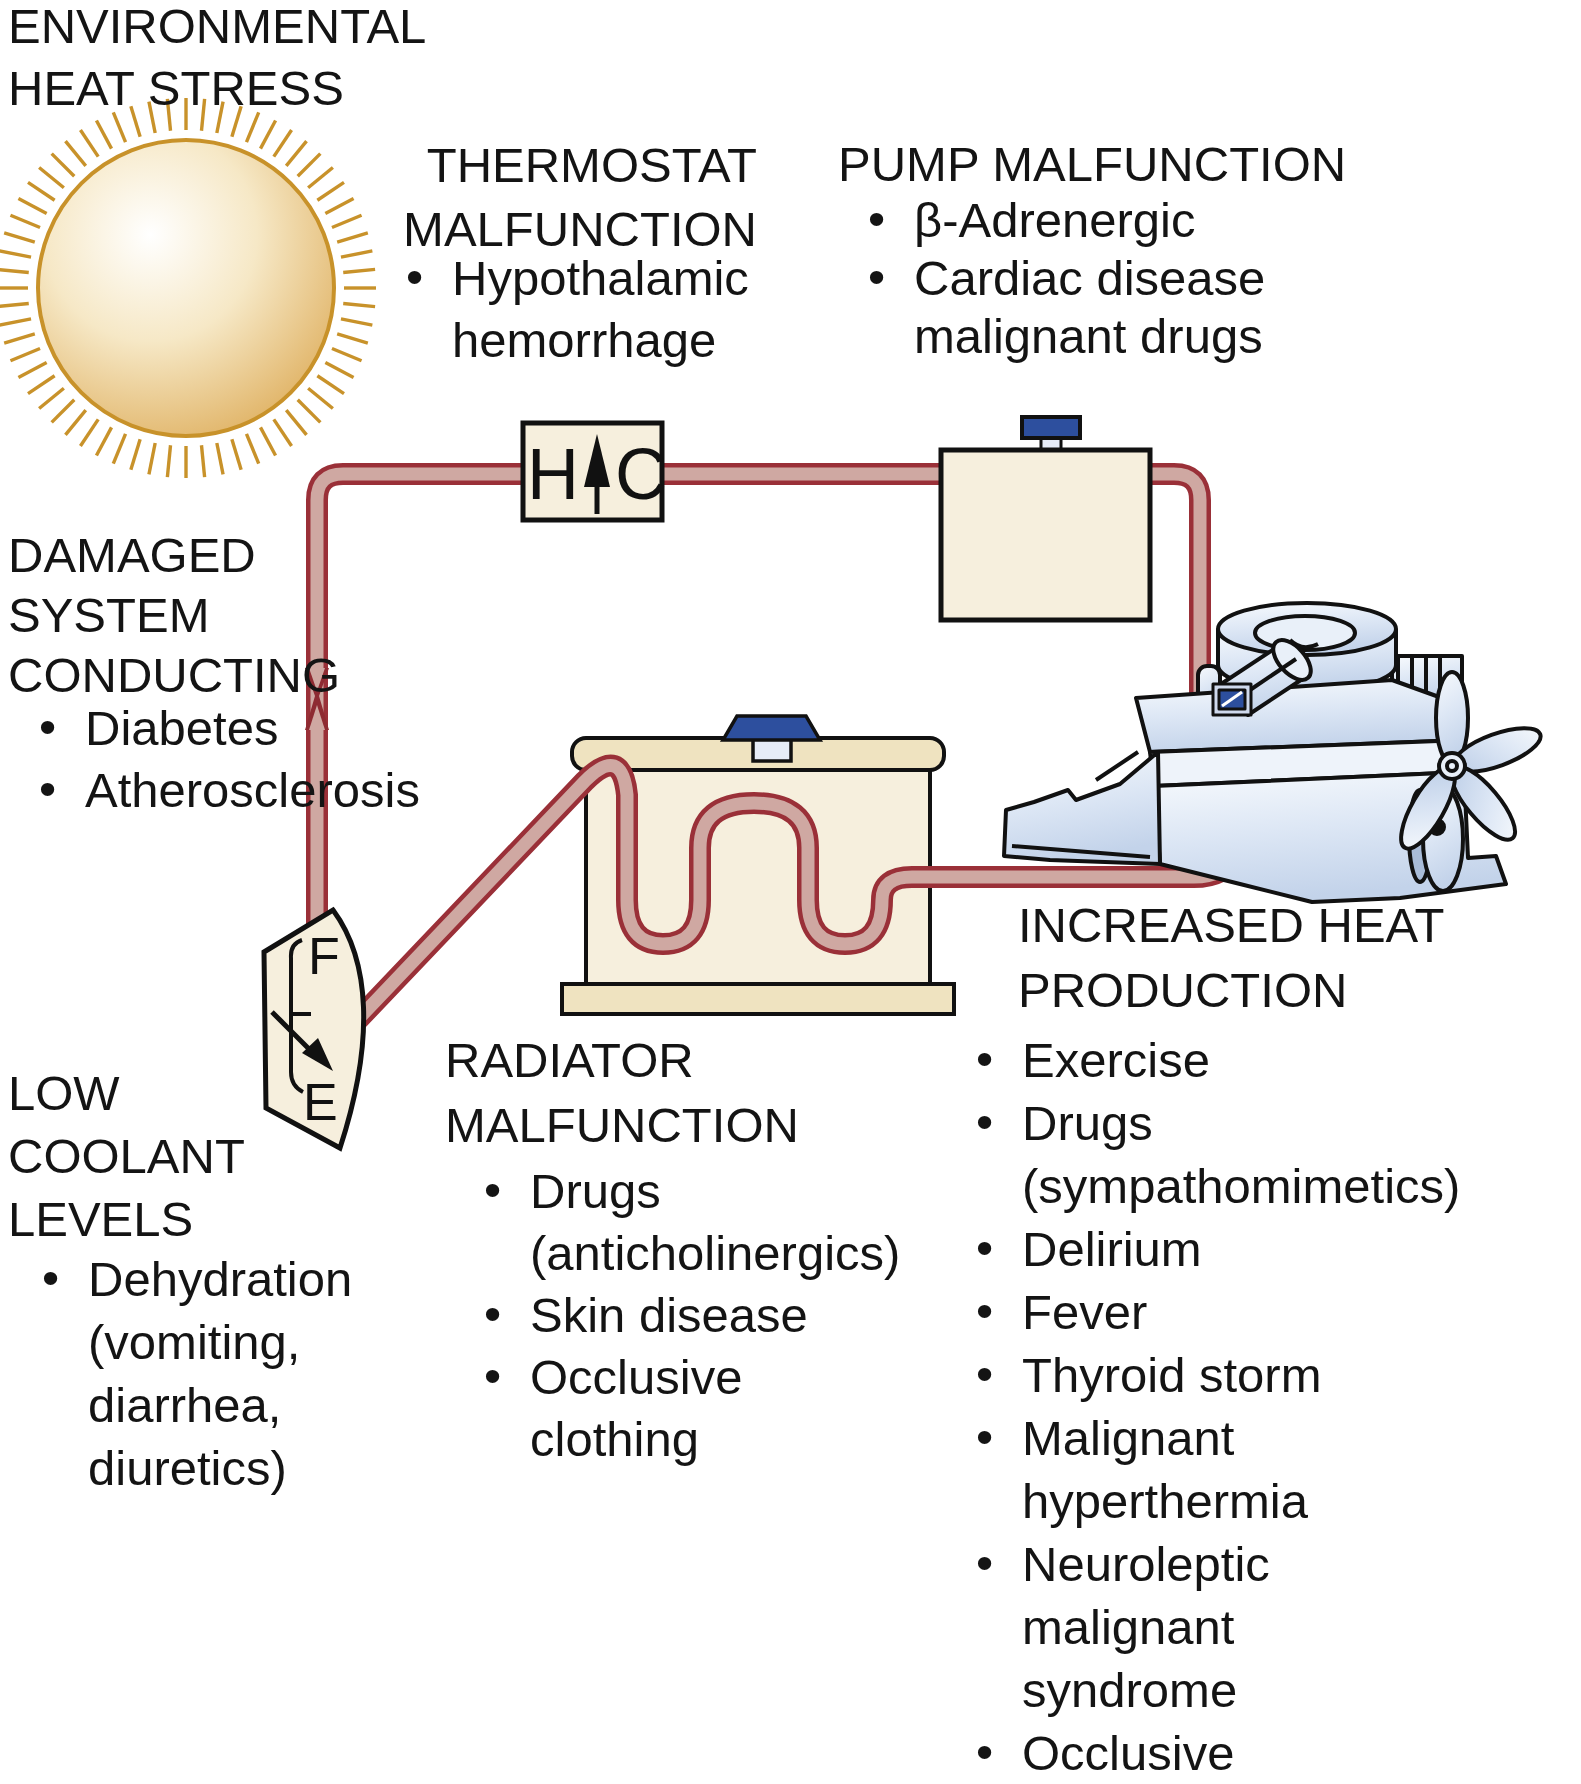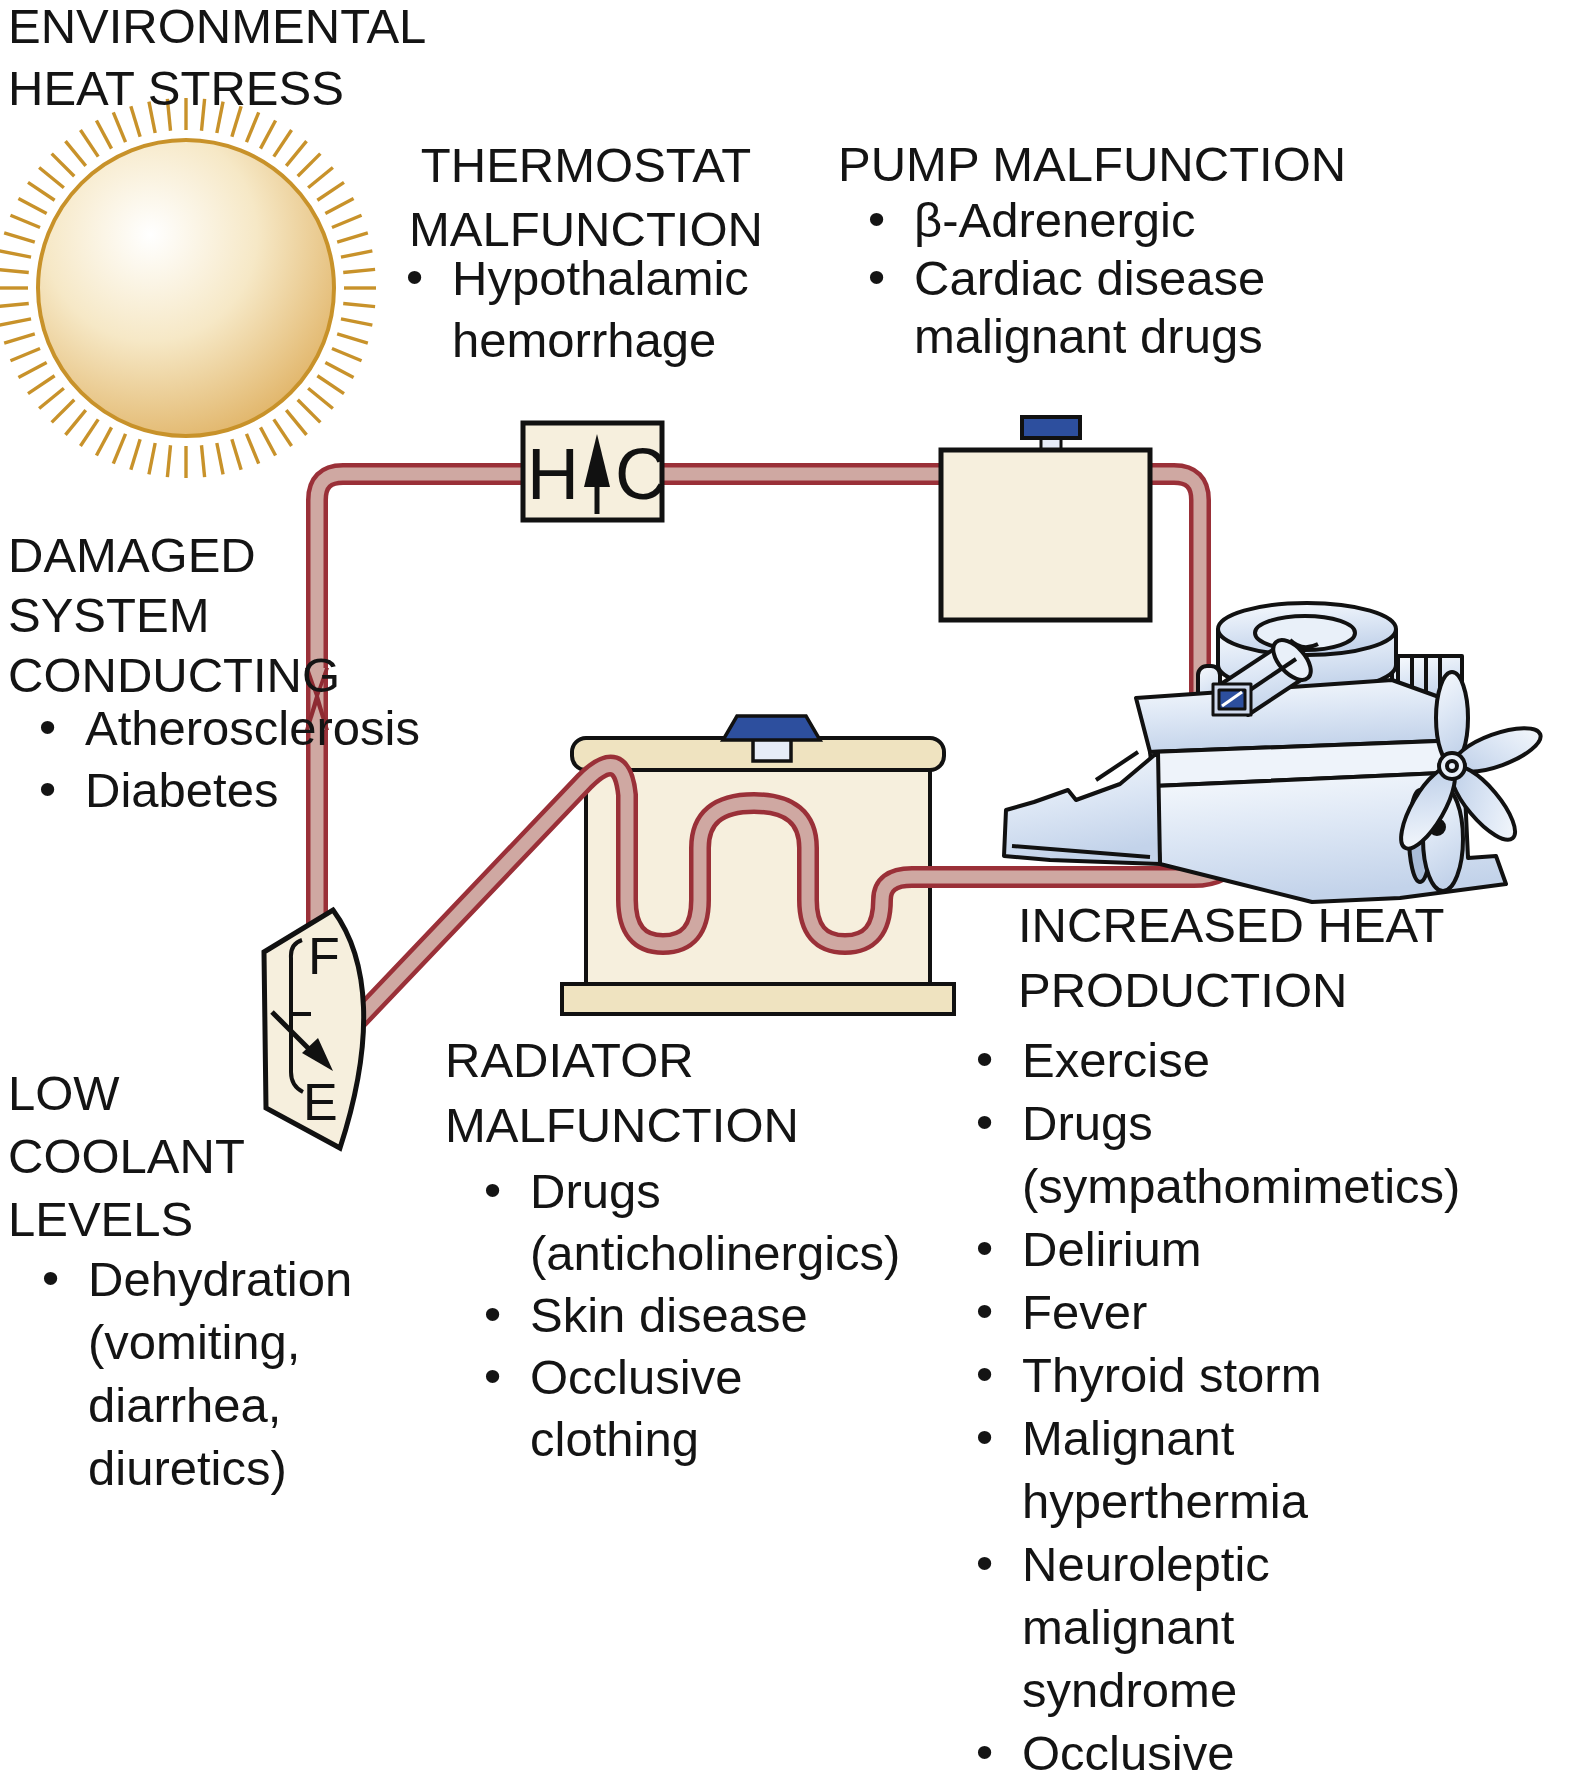--- a/index.html
+++ b/index.html
@@ -203,21 +203,21 @@
       <circle cx="1452" cy="766" r="5" fill="none"></circle>
     </g>
   </g>
 </svg>
 
 <div class="tb" style="left:8px;top:-5px;">
   <div>ENVIRONMENTAL</div>
   <div>HEAT STRESS</div>
 </div>
 
-<div class="tb" style="left:394px;top:133px;width:384px;text-align:center;line-height:64px;">
+<div class="tb" style="left:373px;top:133px;width:384px;text-align:right;line-height:64px;">
   <div>THERMOSTAT</div>
   <div>MALFUNCTION</div>
 </div>
 <div class="tb" style="left:452px;top:247px;">
   <div class="b">Hypothalamic</div>
   <div>hemorrhage</div>
 </div>
 
 <div class="tb" style="left:838px;top:133px;">
   <div>PUMP MALFUNCTION</div>
@@ -227,22 +227,22 @@
   <div class="b">Cardiac disease</div>
   <div>malignant drugs</div>
 </div>
 
 <div class="tb" style="left:8px;top:525px;line-height:60px;">
   <div>DAMAGED</div>
   <div>SYSTEM</div>
   <div>CONDUCTING</div>
 </div>
 <div class="tb" style="left:85px;top:697px;">
+  <div class="b">Diabetes</div>
   <div class="b">Atherosclerosis</div>
-  <div class="b">Diabetes</div>
 </div>
 
 <div class="tb" style="left:8px;top:1062px;line-height:63px;">
   <div>LOW</div>
   <div>COOLANT</div>
   <div>LEVELS</div>
 </div>
 <div class="tb" style="left:88px;top:1248px;line-height:63px;">
   <div class="b">Dehydration</div>
   <div>(vomiting,</div>

